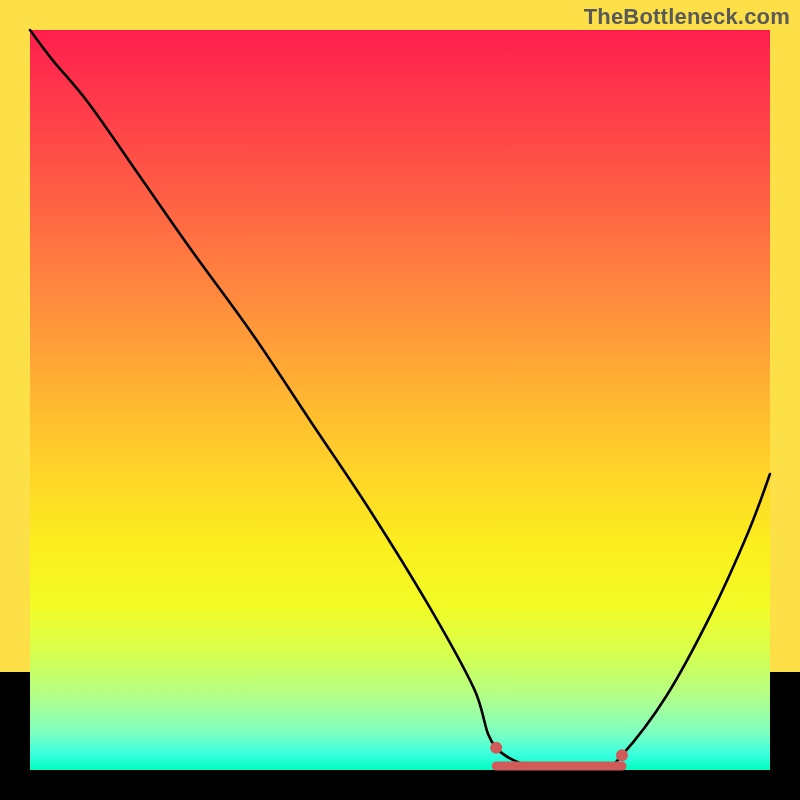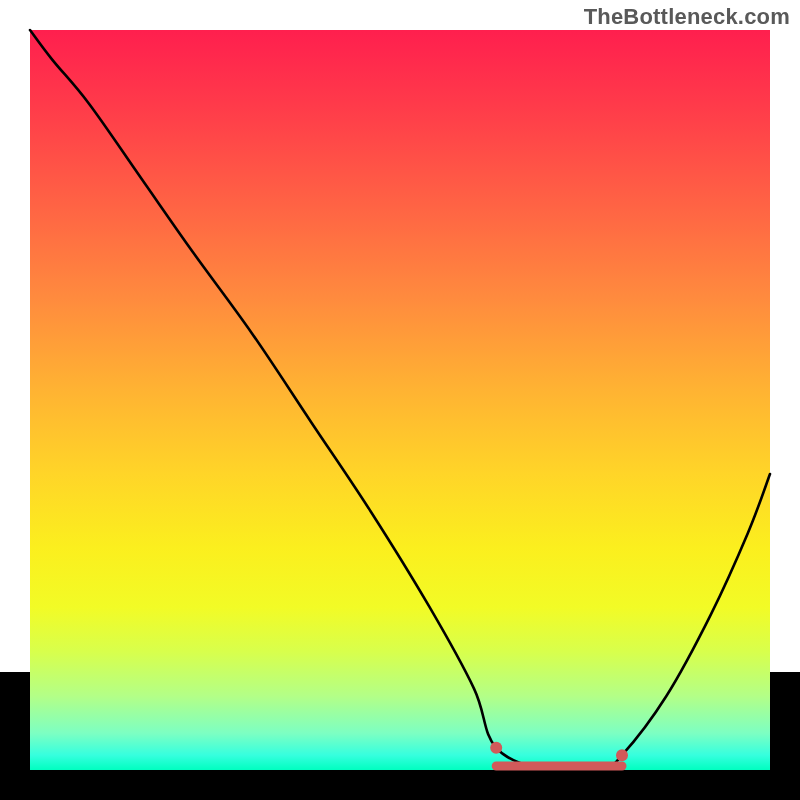--- a/index.html
+++ b/index.html
@@ -8,21 +8,21 @@
     width: 800px;
     height: 800px;
     background: #000;
     overflow: hidden;
     font-family: Arial, Helvetica, sans-serif;
   }
   .frame {
     position: relative;
     width: 800px;
     height: 672px;
-    background: #ffffff;
+    background: #fde047;
   }
   .watermark {
     position: absolute;
     top: 4px;
     right: 10px;
     color: #595959;
     font-size: 22px;
     font-weight: 600;
     letter-spacing: 0.2px;
     z-index: 3;

